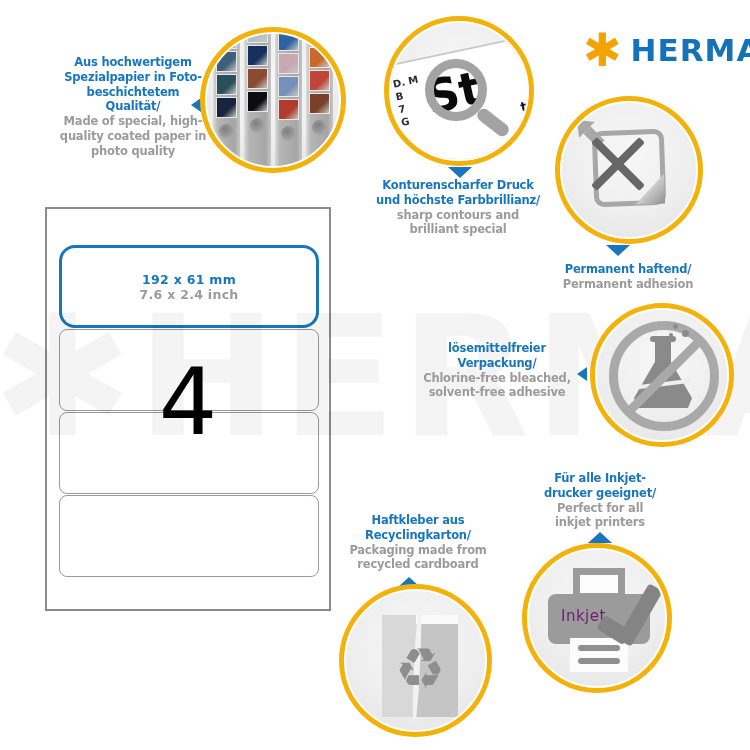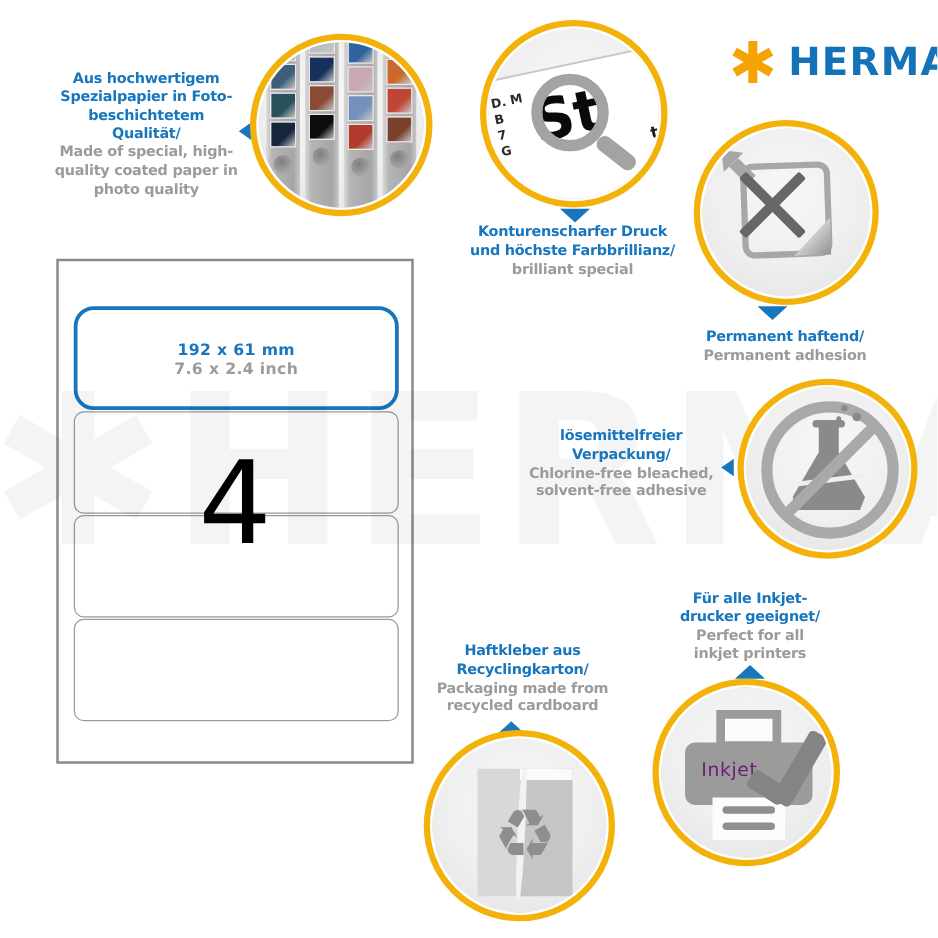--- a/index.html
+++ b/index.html
@@ -112,21 +112,21 @@
   .recy { position:absolute; left:0; width:100%; top:26px; text-align:center;
           font-size:56px; font-weight:bold; color:#8e8e8e; line-height:1; }
 </style>
 </head>
 <body>
 
 <div id="stage">
 
   <div id="wm">✱HERMA</div>
 
-  <div class="tblock" style="left:17px; top:55px;text-align:center;">
+  <div class="tblock" style="left:33px; top:55px;text-align:center;">
     <div class="de">Aus hochwertigem</div>
     <div class="de">Spezialpapier in Foto-</div>
     <div class="de">beschichtetem</div>
     <div class="de">Qualität/</div>
     <div class="en">Made of special, high-</div>
     <div class="en">quality coated paper in</div>
     <div class="en">photo quality</div>
   </div>
   <div class="tri tri-left" style="left:191px; top:98px;"></div>
 
@@ -189,20 +189,21 @@
       </div>
       <div class="lens"></div>
       <div class="lens-handle"></div>
     </div>
   </div>
   <div class="tri tri-down" style="left:448px; top:167px;"></div>
 
   <div class="tblock" style="left:358px; top:178px;">
     <div class="de">Konturenscharfer Druck</div>
     <div class="de">und höchste Farbbrillianz/</div>
+    <div class="en">sharp contours and</div>
     <div class="en">brilliant special</div>
   </div>
 
   <div id="logo">
     <span class="ast">✱</span>
     <span class="nm">HERMA</span>
   </div>
 
   <div class="fc" style="left:555px; top:96px; width:148px; height:148px;">
     <div class="fc-in">

